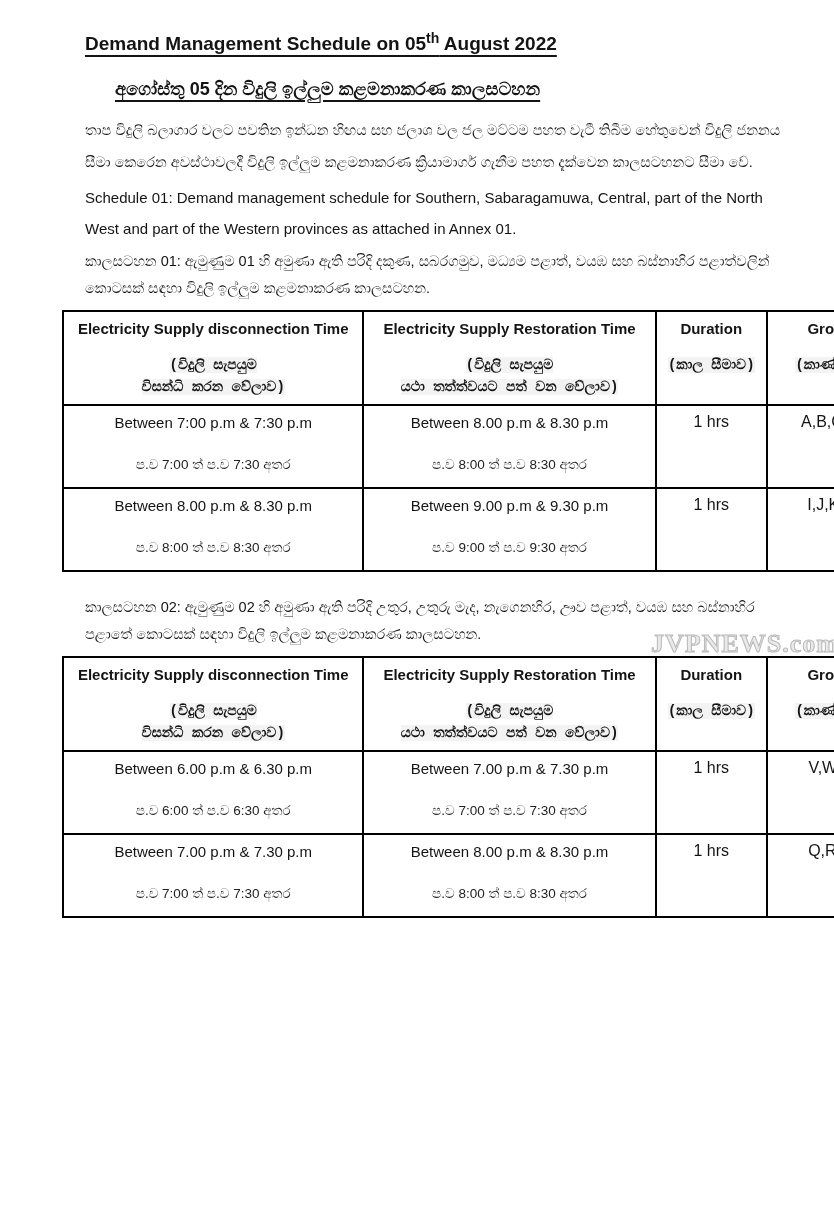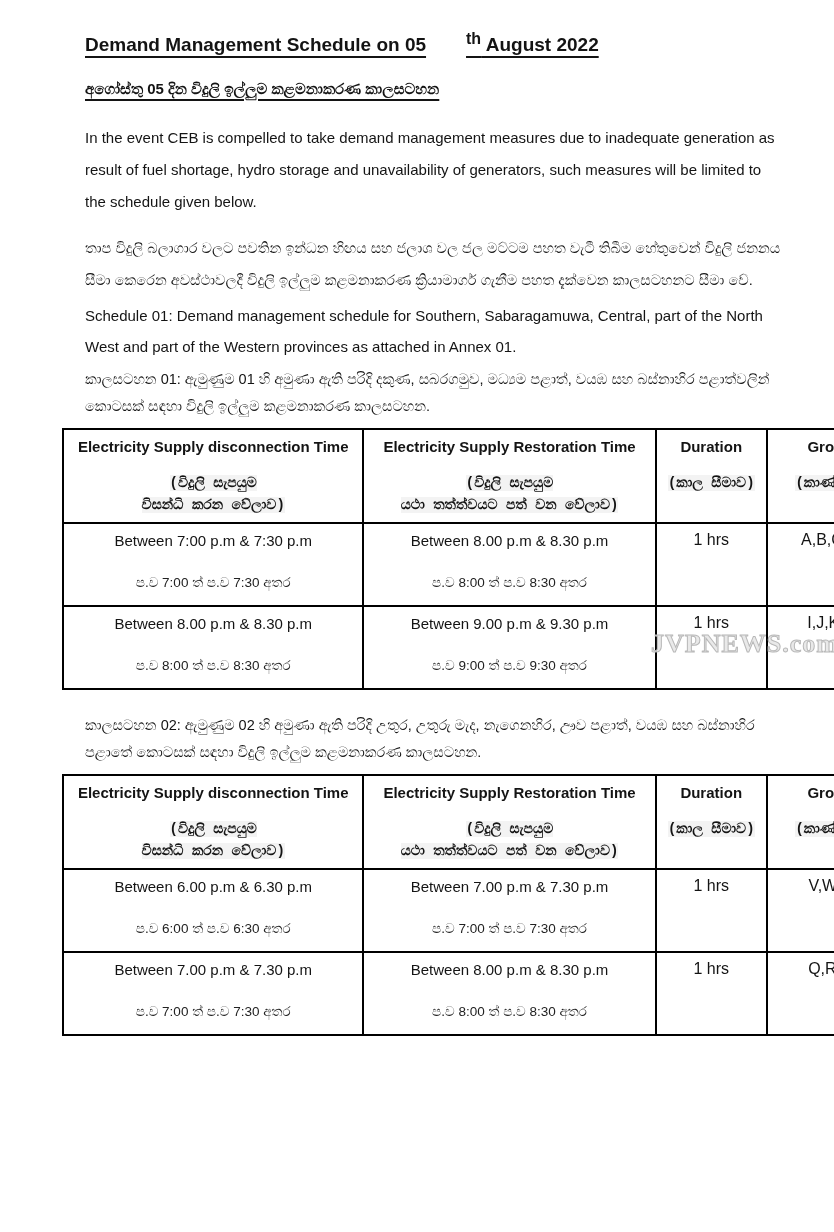--- a/index.html
+++ b/index.html
@@ -8,24 +8,24 @@
     font-family:"Liberation Sans","DejaVu Sans",sans-serif;
     color:#141414; position:relative; overflow:hidden;
   }
   .page { position:relative; width:834px; height:1232px; }
 
   .title-en {
     margin:30px 60px 0 85px;
     font-size:19px; font-weight:bold;
     text-decoration:underline; text-underline-offset:5px; text-decoration-thickness:2px;
   }
-  .title-en sup { font-size:16px;margin-left:40px; }
+  .title-en sup { font-size:14px; }
   .title-si {
-    margin:24px 60px 0 85px;
-    font-size:15px; font-weight:bold;
+    margin:24px 60px 0 115px;
+    font-size:18px; font-weight:bold;
     text-decoration:underline; text-underline-offset:5px; text-decoration-thickness:1.5px;
   }
   .para-en {
     margin:24px 58px 0 85px;
     font-size:15px; line-height:32px;
   }
   .para-si {
     margin:14px 38px 0 85px;
     font-size:14.5px; line-height:32px;
   }
@@ -81,21 +81,20 @@
 </style>
 </head>
 <body>
 
 <div class="page">
 
   <div class="title-en"><span>Demand Management Schedule on 05</span><sup>th</sup><span> August 2022</span></div>
 
   <div class="title-si">අගෝස්තු 05 දින විදුලි ඉල්ලුම කළමනාකරණ කාලසටහන</div>
 
-  <div class="para-en">In the event CEB is compelled to take demand management measures due to inadequate generation as result of fuel shortage, hydro storage and unavailability of generators, such measures will be limited to the schedule given below.</div>
 
   <div class="para-si">තාප විදුලි බලාගාර වලට පවතින ඉන්ධන හිඟය සහ ජලාශ වල ජල මට්ටම පහත වැටී තිබීම හේතුවෙන් විදුලි ජනනය සීමා කෙරෙන අවස්ථාවලදී විදුලි ඉල්ලුම කළමනාකරණ ක්‍රියාමාර්ග ගැනීම පහත දැක්වෙන කාලසටහනට සීමා වේ.</div>
 
   <div class="sched-en">Schedule 01: Demand management schedule for Southern, Sabaragamuwa, Central, part of the North West and part of the Western provinces as attached in Annex 01.</div>
   <div class="sched-si">කාලසටහන 01: ඇමුණුම 01 හි අමුණා ඇති පරිදි දකුණ, සබරගමුව, මධ්‍යම පළාත්, වයඹ සහ බස්නාහිර පළාත්වලින් කොටසක් සඳහා විදුලි ඉල්ලුම කළමනාකරණ කාලසටහන.</div>
 
   <table class="sched">
     <colgroup>
         <col class="c1">
         <col class="c2">

